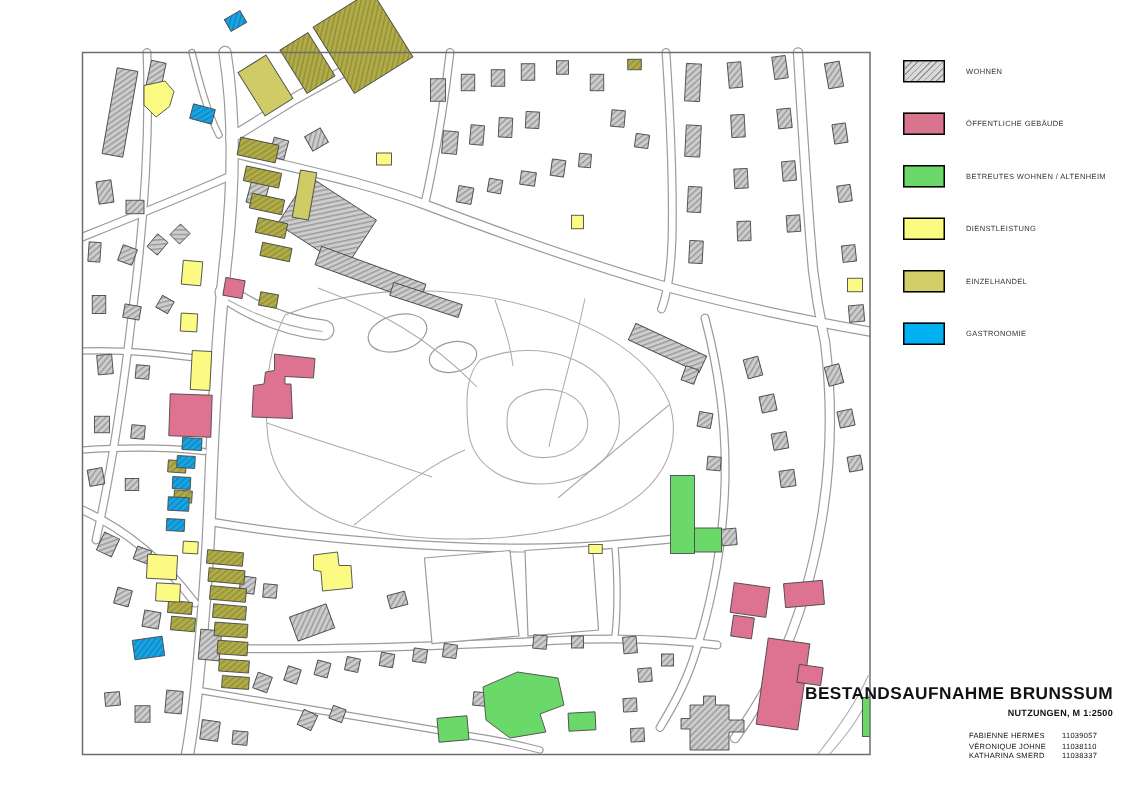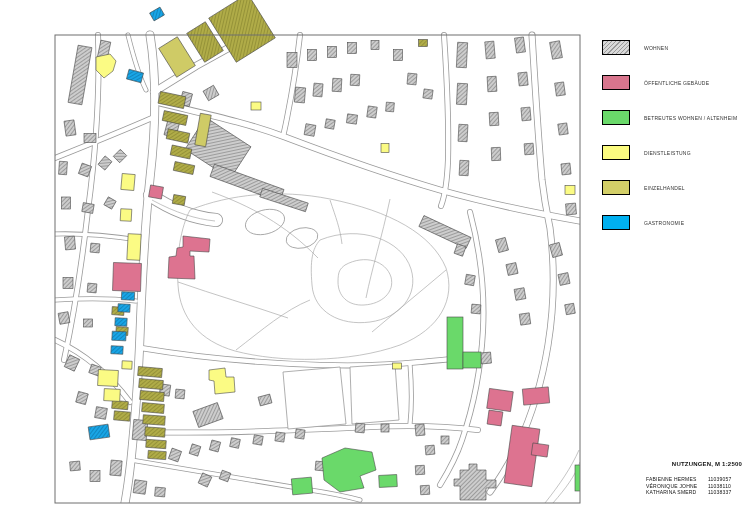--- a/index.html
+++ b/index.html
@@ -279,20 +279,21 @@
       <div class="lg-swatch" style="background: rgb(211, 207, 104);"></div>
       <div class="lg-label">EINZELHANDEL</div>
     </div>
     <div class="lg-row">
       <div class="lg-swatch" style="background: rgb(0, 176, 240);"></div>
       <div class="lg-label">GASTRONOMIE</div>
     </div>
   </div>
 
   <div id="titleblock">
+    <div id="tb-title">BESTANDSAUFNAHME BRUNSSUM</div>
     <div id="tb-sub">NUTZUNGEN, M 1:2500</div>
     <div id="tb-credits">
       <div class="cr-row">
         <span class="cr-name">FABIENNE HERMES</span>
         <span class="cr-id">11039057</span>
       </div>
       <div class="cr-row">
         <span class="cr-name">VÉRONIQUE JOHNE</span>
         <span class="cr-id">11038110</span>
       </div>

